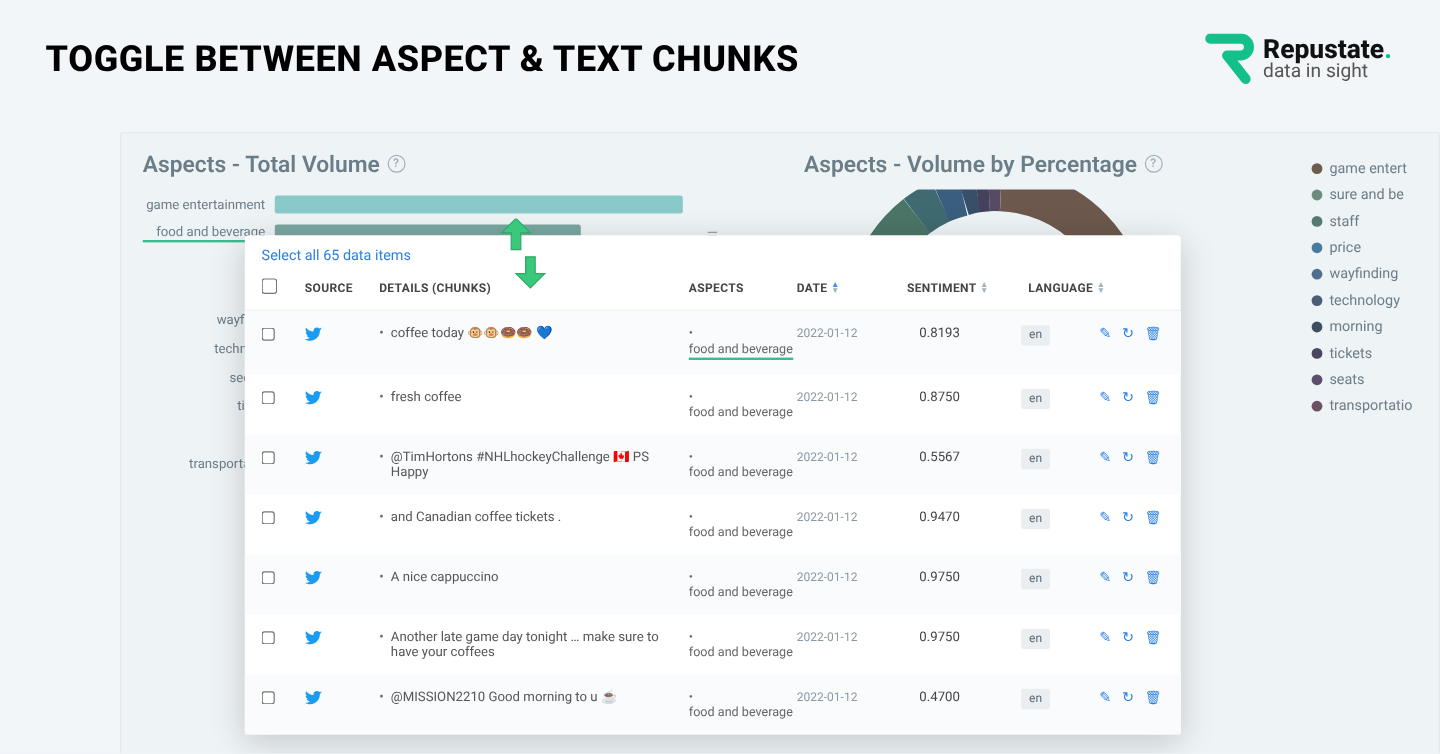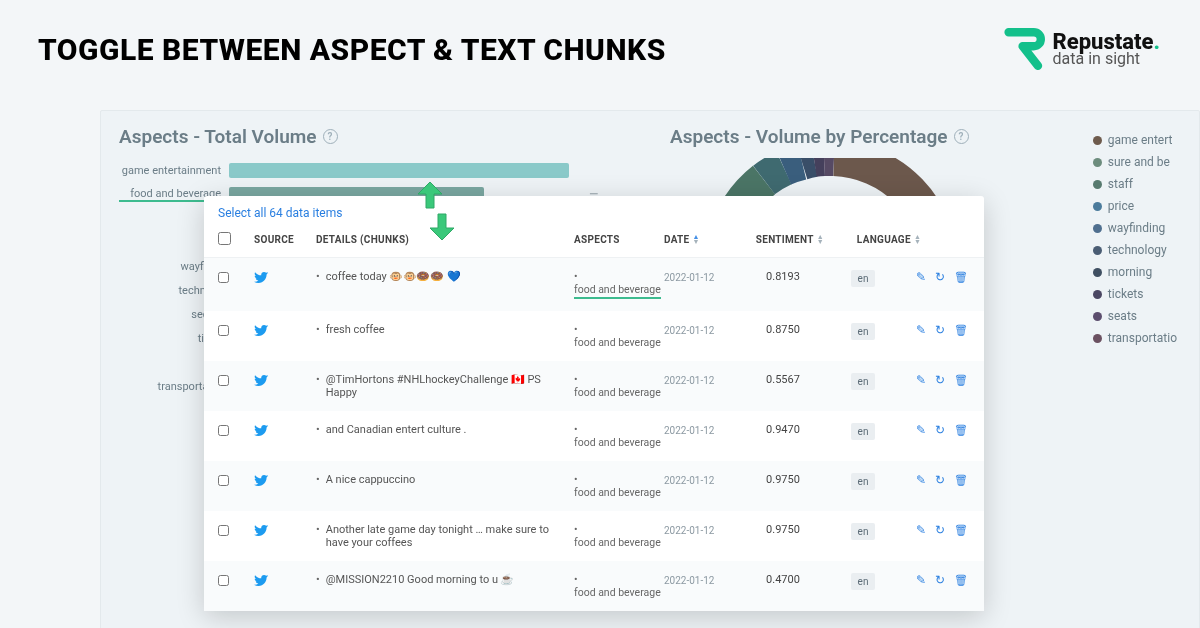--- a/index.html
+++ b/index.html
@@ -324,21 +324,21 @@
   <svg width="56" height="64" viewBox="0 0 56 64">
     <g fill="#3ac87a" stroke="#2fa866" stroke-width="1">
       <path d="M18 26 L18 12 L10 12 L22 0 L34 12 L26 12 L26 26 Z"></path>
       <path d="M30 32 L30 46 L22 46 L34 58 L46 46 L38 46 L38 32 Z"></path>
     </g>
   </svg>
 </div>
 
 <div class="modal">
   <div class="modal-top">
-    <a href="#" style="color:#2a7fe0;text-decoration:none">Select all 64 data items</a>
+    <a href="#" style="color:#2a7fe0;text-decoration:none">Select all 65 data items</a>
   </div>
   <div class="modal-header">
     <div class="col-check"><input type="checkbox" style=""></div>
     <div class="col-source">SOURCE</div>
     <div class="col-details">DETAILS (CHUNKS)</div>
     <div class="col-aspects">ASPECTS</div>
     <div class="col-date"><span>DATE</span><span class="sort-ic">
           <span class="up">▲</span>
           <span>▼</span>
         </span></div>
@@ -398,21 +398,21 @@
         <div class="lang"><span class="lang-badge">en</span></div>
         <div class="acts"><span class="act-edit"></span> <span class="act-refresh"></span> <span class="act-del"></span></div>
       </div>
       <div class="modal-row">
         <div class="chk"><input type="checkbox" style=""></div>
         <div class="src"><span class="twitter-ic"><svg viewBox="0 0 24 24" fill="#1d9bf0">
               <path d="M23 4.9c-.8.4-1.7.6-2.6.8.9-.6 1.7-1.4 2-2.5-.9.5-1.9.9-2.9 1.1C18.6 3.4 17.4 3 16 3c-2.5 0-4.5 2-4.5 4.5 0 .4 0 .7.1 1C7.7 8.3 4.1 6.4 1.7 3.4c-.4.7-.6 1.4-.6 2.3 0 1.6.8 3 2 3.8-.7 0-1.4-.2-2-.5v.1c0 2.2 1.6 4 3.6 4.4-.4.1-.8.2-1.2.2-.3 0-.6 0-.8-.1.6 1.8 2.3 3.1 4.3 3.2C5.4 18 3.4 18.7 1.2 18.7c-.4 0-.7 0-1.1-.1 2 1.3 4.4 2 7 2 8.4 0 13-7 13-13v-.6c.9-.6 1.7-1.4 2.3-2.3z"></path>
             </svg></span></div>
         <div class="det">
           <span class="bullet">•</span>
-          <span>and Canadian entert culture .</span>
+          <span>and Canadian coffee tickets .</span>
         </div>
         <div class="asp"><span class="bullet">•</span><span class="aspv">food and beverage</span></div>
         <div class="date">2022-01-12</div>
         <div class="sent">0.9470</div>
         <div class="lang"><span class="lang-badge">en</span></div>
         <div class="acts"><span class="act-edit"></span> <span class="act-refresh"></span> <span class="act-del"></span></div>
       </div>
       <div class="modal-row alt">
         <div class="chk"><input type="checkbox" style=""></div>
         <div class="src"><span class="twitter-ic"><svg viewBox="0 0 24 24" fill="#1d9bf0">

